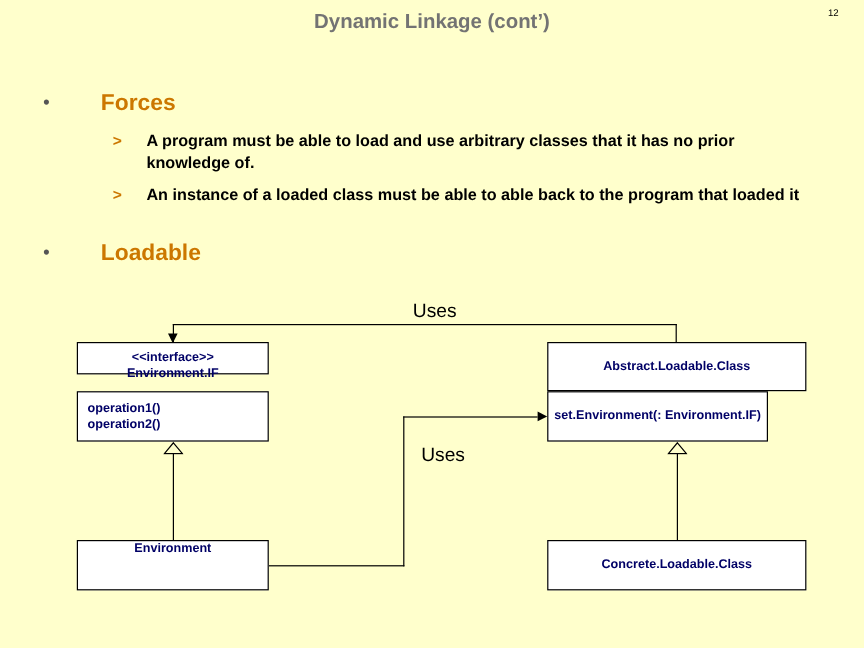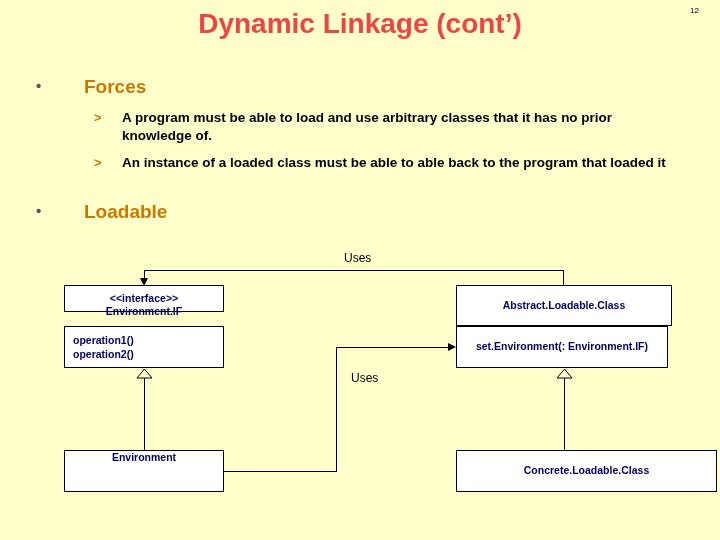--- a/index.html
+++ b/index.html
@@ -26,23 +26,23 @@
     font-size: 8px;
     color: #000000;
     font-family: "Liberation Sans", sans-serif;
   }
   #title {
     position: absolute;
     top: 8px;
     left: 0;
     width: 720px;
     text-align: center;
-    font-size: 28px;
-    font-weight: bold;
-    color: #ef4444;
+    font-size: 17px;
+    font-weight: bold;
+    color: #737373;
     letter-spacing: 0px;
   }
   .bullet1 {
     position: absolute;
     font-size: 19px;
     font-weight: bold;
     color: #cc7700;
   }
   .bullet1 .dot {
     position: absolute;
@@ -108,21 +108,21 @@
     text-align: center;
     padding-top: 6px;
     line-height: 1.25;
   }
   .uml-label-center {
     text-align: center;
     line-height: 1.3;
   }
   .lbl {
     position: absolute;
-    font-size: 12px;
+    font-size: 16px;
     color: #000000;
     font-family: "Liberation Sans", sans-serif;
   }
   .line {
     position: absolute;
     background: #000000;
   }
   .hline { height: 1px; }
   .vline { width: 1px; }
   .arrowhead-right {
@@ -193,21 +193,21 @@
     <div class="uml-box" style="left:64px; top:86px; width:160px; height:42px;">
       <div style="padding:6px 8px; line-height:1.35;border-radius:16px;">
         <div>operation1()</div>
         <div>operation2()</div>
       </div>
     </div>
 
     <div class="uml-box" style="left:456px; top:45px; width:216px; height:41px;">
       <div class="uml-head" style="padding-top:13px;">Abstract.Loadable.Class</div>
     </div>
-    <div class="uml-box" style="left:456px; top:86px; width:212px; height:42px;">
+    <div class="uml-box" style="left:456px; top:86px; width:184px; height:42px;">
       <div class="uml-label-center" style="padding-top:13px;">set.Environment(: Environment.IF)</div>
     </div>
 
     <div class="lbl" style="left:351px; top:131px;">Uses</div>
 
     <div class="line hline" style="left:336px; top:107px; width:112px;"></div>
     <div class="arrowhead-right" style="left:448px; top:103px;"></div>
     <div class="line vline" style="left:336px; top:107px; height:125px;"></div>
     <div class="line hline" style="left:224px; top:231px; width:113px;"></div>
 
@@ -222,18 +222,18 @@
       <svg width="17" height="11" viewBox="0 0 17 11">
           <polygon points="8.5,1 16,10 1,10" fill="#ffffcc" stroke="#000000" stroke-width="1"></polygon>
         </svg>
     </div>
     <div class="line vline" style="left:564px; top:138px; height:72px;"></div>
 
     <div class="uml-box" style="left:64px; top:210px; width:160px; height:42px;">
       <div class="uml-label-center" style="padding-top:0;">Environment</div>
     </div>
 
-    <div class="uml-box" style="left:456px; top:210px; width:261px; height:42px;">
+    <div class="uml-box" style="left:456px; top:210px; width:216px; height:42px;">
       <div class="uml-label-center" style="padding-top:13px;">Concrete.Loadable.Class</div>
     </div>
 
   </div>
 </div>
 
 </body></html>

